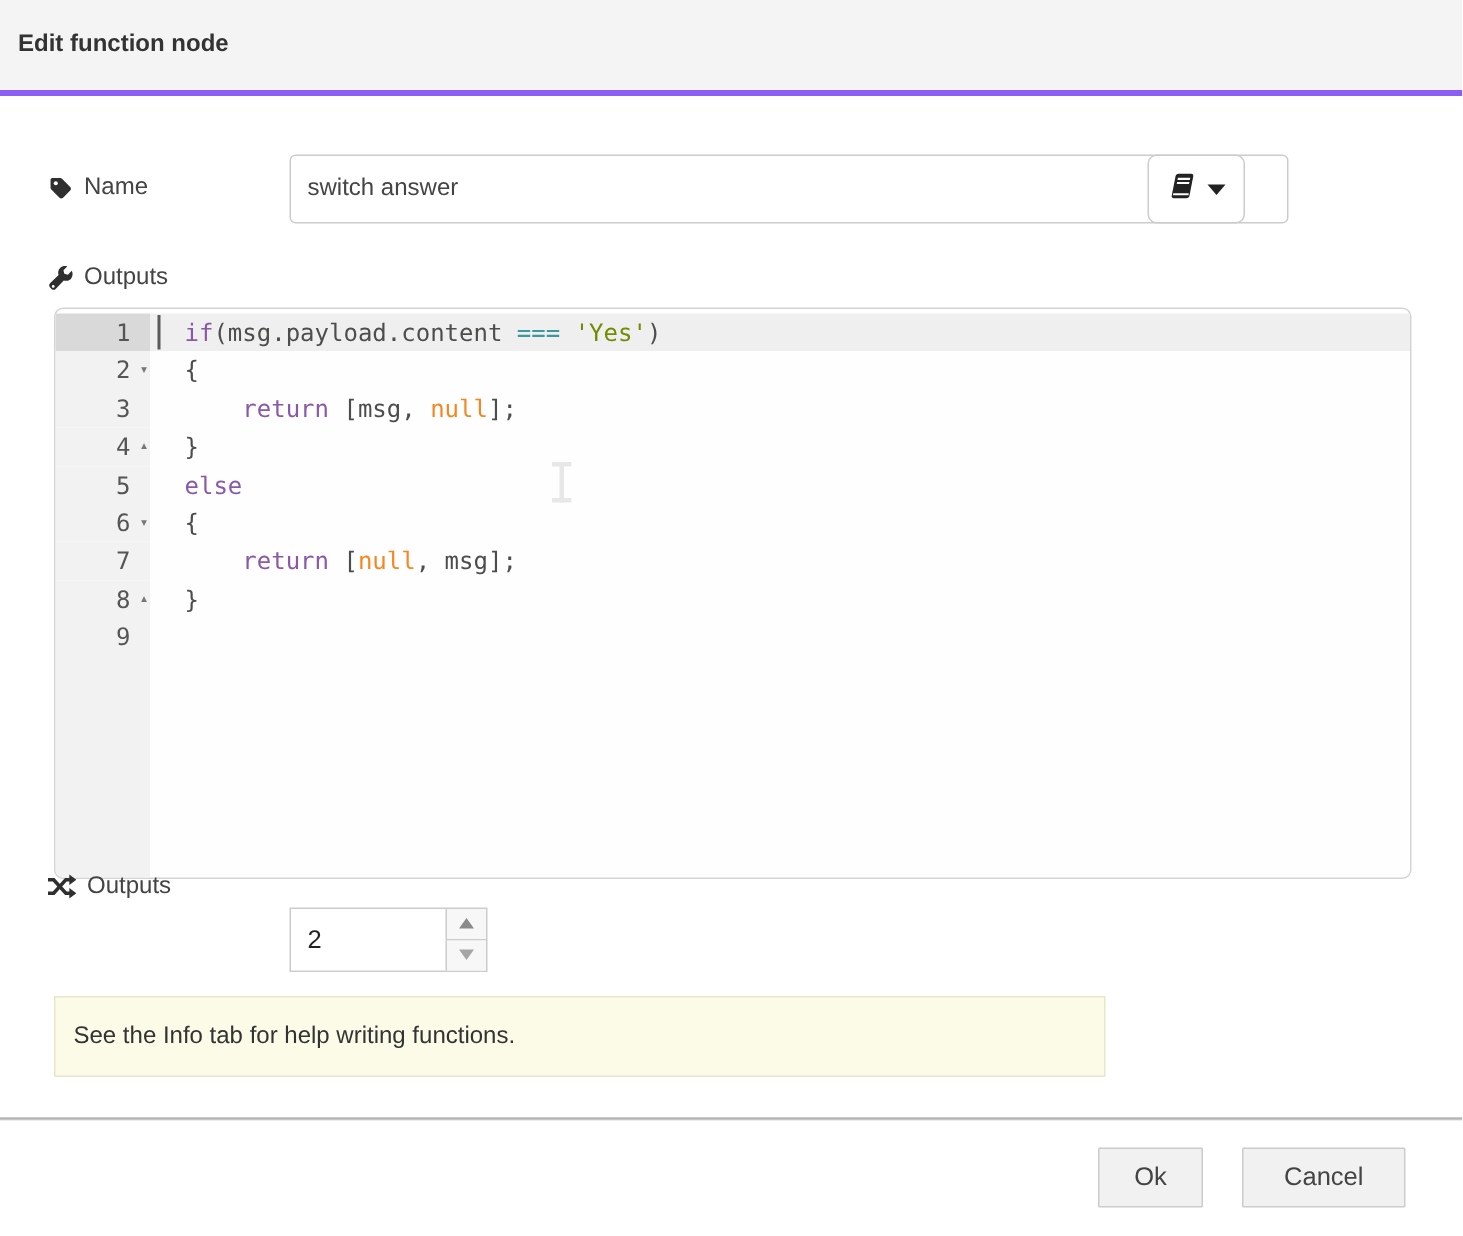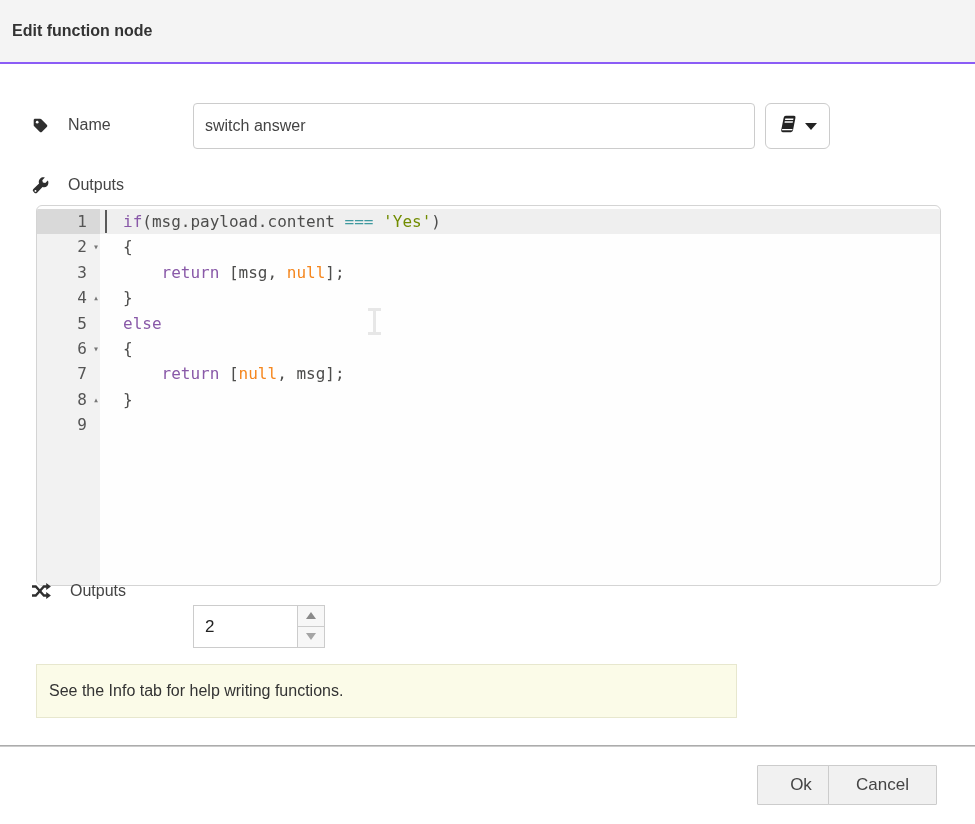--- a/index.html
+++ b/index.html
@@ -2,30 +2,30 @@
 <html style="--kw: #8959a8; --op: #3e999f; --str: #718c00; --const: #f5871f; --plain: #4d4d4c; --tipbg: #fbfbe8;"><head>
 <meta charset="utf-8">
 <style>
   * { margin:0; padding:0; box-sizing:border-box; }
   html,body { background:#fff; }
   body { font-family:"Liberation Sans", sans-serif; color:#333; }
   #stage { position:relative; width:975px; height:824px; background:#fff; overflow:hidden; }
 
   
   .dlg-header { position:absolute; left:0; top:0; width:975px; height:64px;
-    background:#f4f4f4; border-bottom:2px solid #8b5cf6; display:flex; align-items:center; }
+    background:#f4f4f4; border-bottom:4px solid #8b5cf6; display:flex; align-items:center; }
   .dlg-title { font-size:16px; font-weight:bold; color:#333; padding-left:12px; }
 
   
-  .row-label { position:absolute; display:flex; align-items:center; gap:19px;
+  .row-label { position:absolute; display:flex; align-items:center; gap:7px;
     font-size:16px; color:#444; }
   .row-label svg { display:block; }
 
   
-  .name-input { position:absolute; left:193px; top:103px; width:562px; height:46px;
+  .name-input { position:absolute; left:193px; top:103px; width:666px; height:46px;
     border:1px solid #ccc; border-radius:4px; font-family:"Liberation Sans",sans-serif;
     font-size:16px; color:#444; padding:0 11px; background:#fff; outline:none; }
 
   
   .lib-btn { position:absolute; left:765px; top:103px; width:65px; height:46px;
     background:#fff; border:1px solid #ccc; border-radius:6px; display:flex;
     align-items:center; justify-content:center; gap:7px; cursor:pointer; }
   .caret-down { width:0; height:0; border-left:6px solid transparent;
     border-right:6px solid transparent; border-top:7px solid #222; }
 
@@ -76,21 +76,21 @@
   .tip-box { position:absolute; left:36px; top:664px; width:701px; height:54px;
     background:var(--tipbg); border:1px solid #e7e7ce; display:flex; align-items:center;
     padding-left:12px; font-size:16px; color:#333; }
 
   
   .footer-divider { position:absolute; left:0; top:745px; width:975px; height:2px;
     background:linear-gradient(#9c9c9c,#dcdcdc); }
   .btn { position:absolute; top:765px; height:40px; background:#f1f1f1; border:1px solid #ccc;
     border-radius:1px; font-family:"Liberation Sans",sans-serif; font-size:17px; color:#444;
     display:flex; align-items:center; justify-content:center; cursor:pointer; }
-  .btn-ok { left:757px; width:88px; }
+  .btn-ok { left:732px; width:70px; }
   .btn-cancel { left:828px; width:109px; }
 </style>
 </head>
 <body>
 
 <div id="stage">
 
   <div class="dlg-header">
     <div class="dlg-title">Edit function node</div>
   </div>

